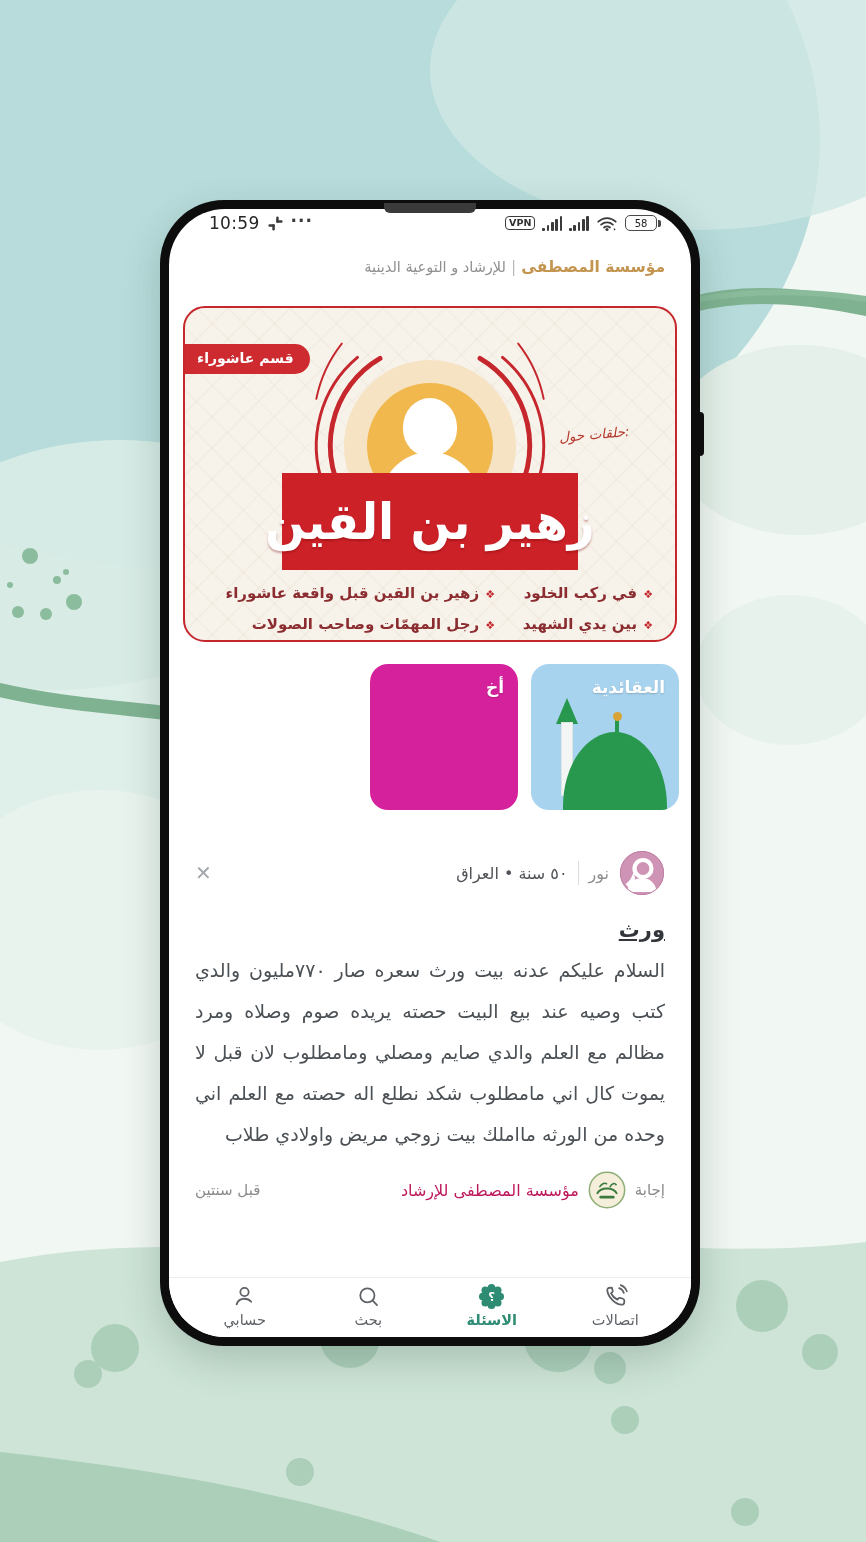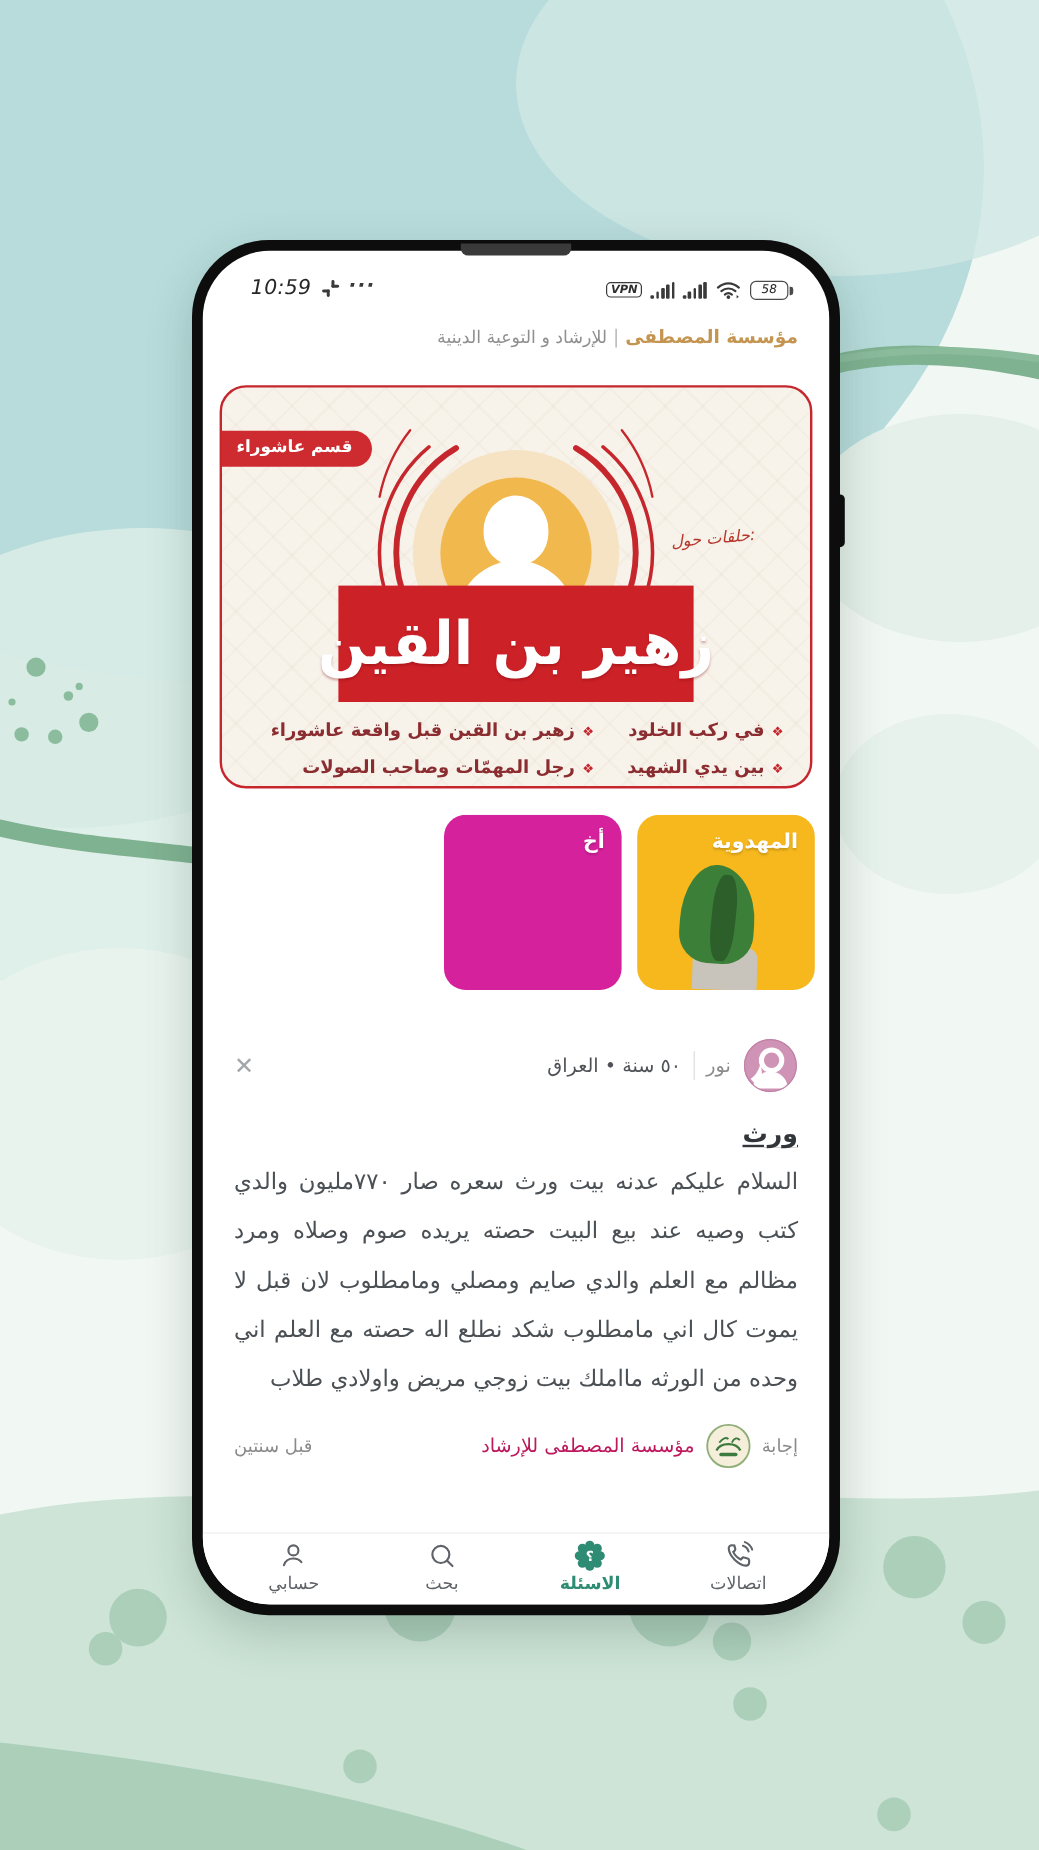--- a/index.html
+++ b/index.html
@@ -13,23 +13,23 @@
     background:#0d0d0d; border-radius:64px; padding:9px;
     box-shadow:0 14px 38px rgba(40,70,60,.22); }
   .side-btn { position:absolute; right:-4px; top:212px; width:6px; height:44px;
     background:#0d0d0d; border-radius:0 4px 4px 0; }
   .speaker { position:absolute; left:50%; top:3px; transform:translateX(-50%);
     width:92px; height:10px; background:#3a3a3a; border-radius:0 0 6px 6px; z-index:6; }
   .screen { position:relative; width:522px; height:1128px; background:#fff;
     border-radius:56px; overflow:hidden; }
 
   
-  .statusbar { margin-top:15px; padding:0 34px 0 40px; height:26px;
-    display:flex; align-items:flex-end; justify-content:space-between;
-    color:#262626; font-size:17px;font-style:italic; }
+  .statusbar { margin-top:1px; padding:0 34px 0 40px; height:26px;
+    display:flex; align-items:center; justify-content:space-between;
+    color:#262626; font-size:17px; }
   .sb-left, .sb-right { display:flex; align-items:center; gap:7px; }
   .sb-time { font-weight:500; letter-spacing:.3px; }
   .sb-dots { font-weight:bold; letter-spacing:1px; color:#3a3a3a; margin-top:-4px; }
   .vpn { border:1.6px solid #3a3a3a; border-radius:4px; font-size:9.5px; font-weight:bold;
     padding:1px 3px; color:#2f2f2f; line-height:1; }
   .sig { display:inline-flex; align-items:flex-end; gap:1.6px; height:15px; }
   .sig i { display:block; width:2.7px; background:#3a3a3a; border-radius:1px; }
   .sig i:nth-child(1){ height:3px; } .sig i:nth-child(2){ height:6px; }
   .sig i:nth-child(3){ height:9px; } .sig i:nth-child(4){ height:12px; }
   .sig i:nth-child(5){ height:14.5px; }
@@ -267,28 +267,29 @@
               <span>بين يدي الشهيد</span>
             </span>
           <span class="topic">
               <span class="blt">❖</span>
               <span>رجل المهمّات وصاحب الصولات</span>
             </span>
         </div>
       </div>
 
       <div class="cats">
-        <div class="cat" style="background: rgb(246, 184, 29);">
+        <div class="cat" style="background: rgb(168, 211, 238);">
           <div class="cat-label">
-            <div>المهدوية</div>
+            <div>العقائدية</div>
           </div>
           <div>
-            <div class="robe"></div>
-              <div class="hood"></div>
-              <div class="hood-shade"></div>
+            <div class="minaret-cap"></div>
+              <div class="minaret"></div>
+            <div class="dome"></div>
+              <div class="dome-tip"></div>
           </div>
         </div>
         <div class="cat" style="background: rgb(214, 33, 156);">
           <div class="cat-label">
             <div>أخ</div>
           </div>
         </div>
       </div>
 
       <div class="qcard">

